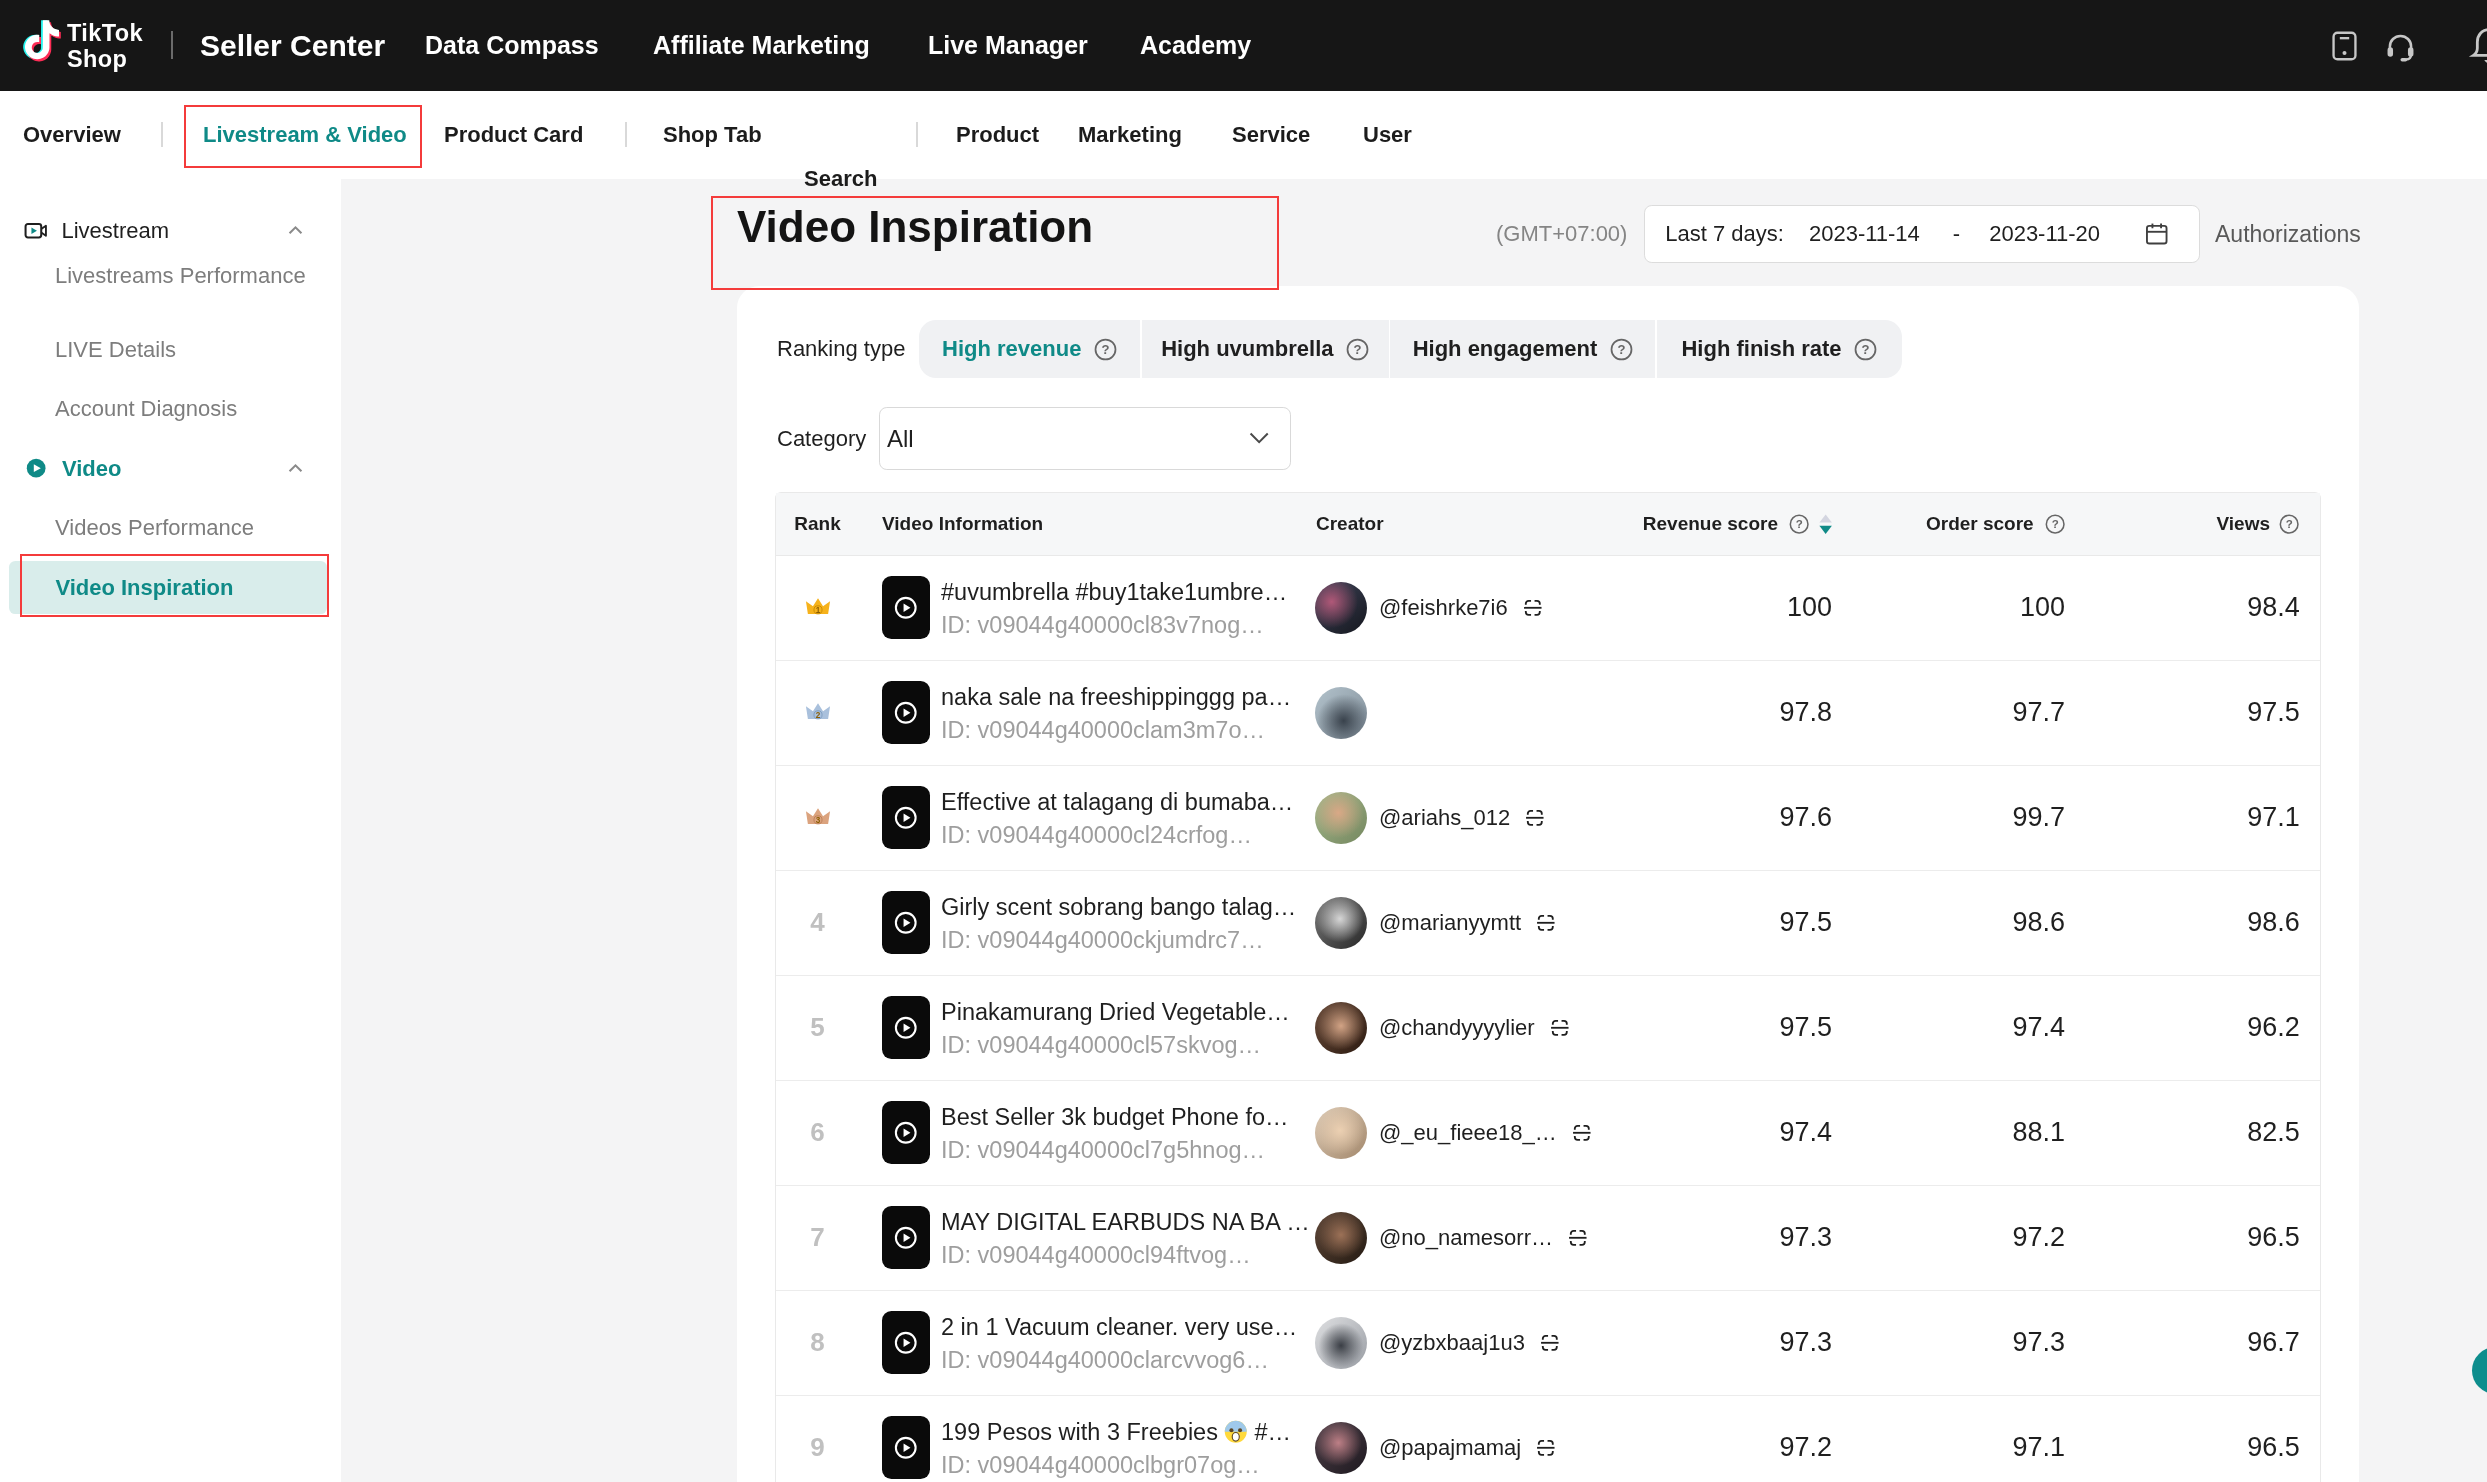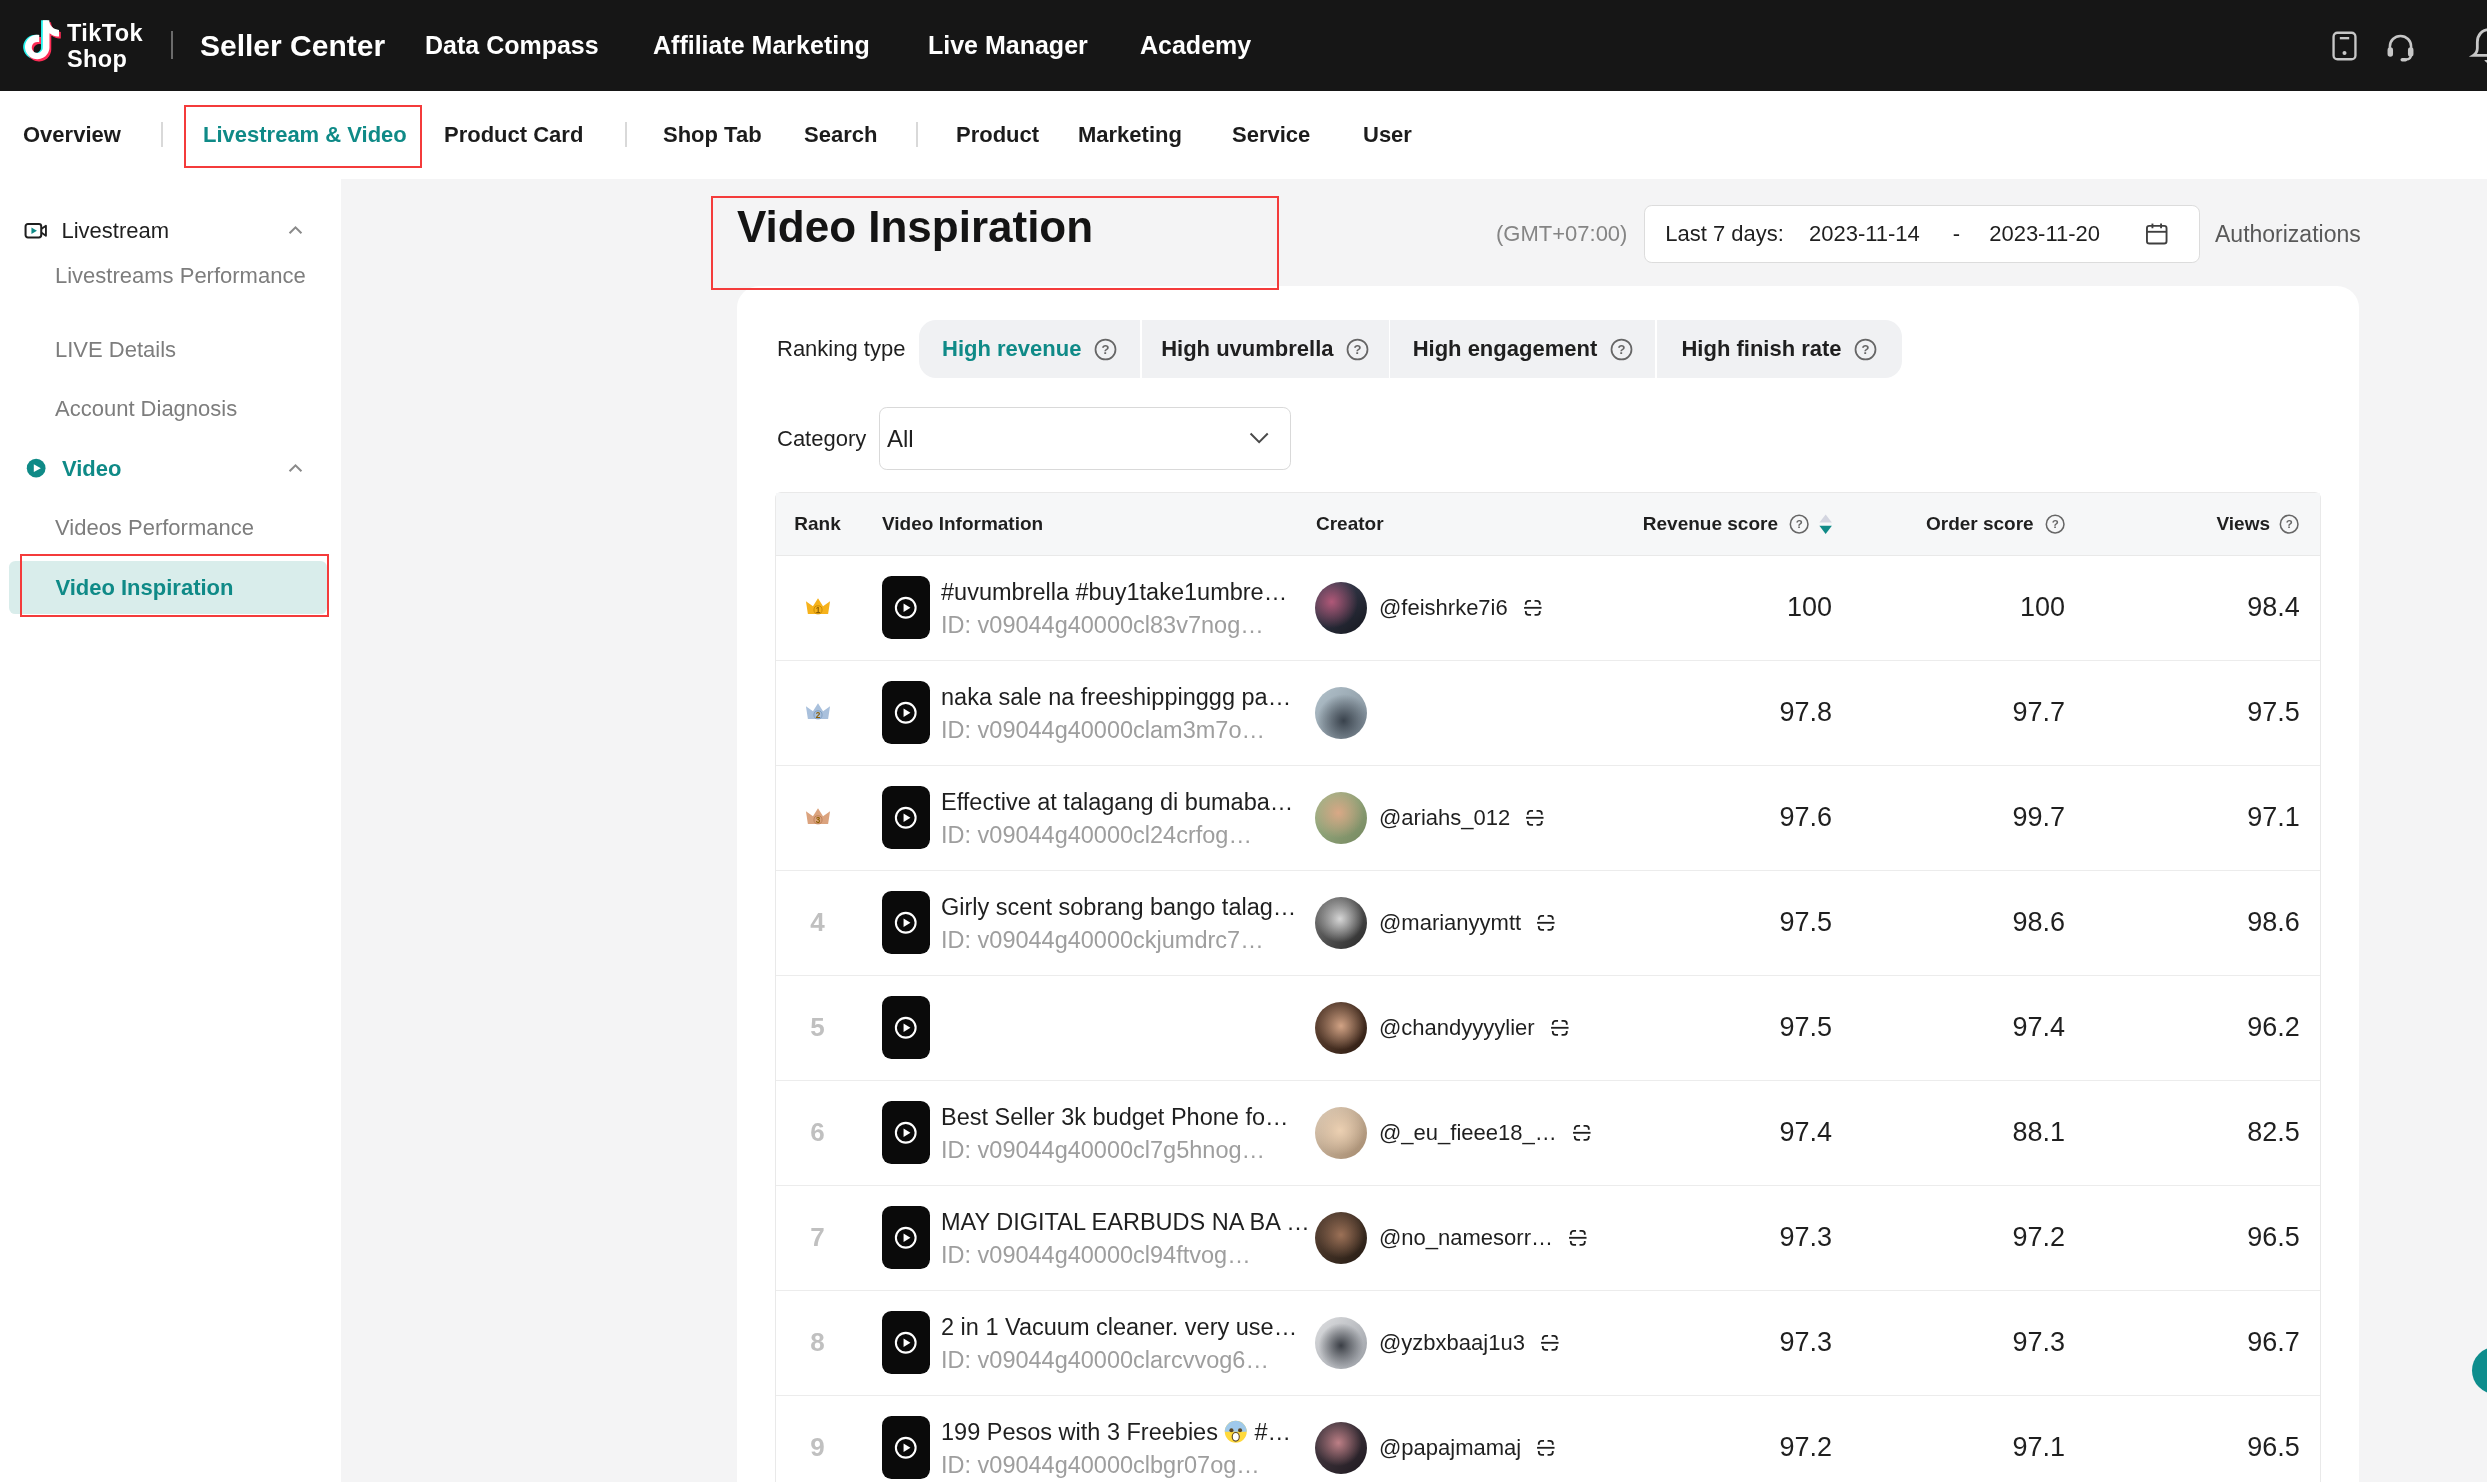--- a/index.html
+++ b/index.html
@@ -64,21 +64,21 @@
 <svg class="abs" style="left:2468px;top:25px" width="42" height="42" viewBox="0 0 54 54">
       <path d="M27 6 c9 0 15 7 15 16 v8 c0 4 2 7 5 9 H7 c3-2 5-5 5-9 v-8 C12 13 18 6 27 6 Z" fill="none" stroke="#c7c7c7" stroke-width="3.6"></path>
       <path d="M21 45 a6.5 6.5 0 0 0 12 0 Z" fill="#c7c7c7"></path>
     </svg>
 </div>
 <div class="subnav">
     <div class="snitem" style="left:23px;">Overview</div>
     <div class="snitem" style="left:203px;color:#0f8a87">Livestream &amp; Video</div>
     <div class="snitem" style="left:444px;">Product Card</div>
     <div class="snitem" style="left:663px;">Shop Tab</div>
-    <div class="snitem" style="left:804px;">Search</div>
+    <div class="snitem" style="left:804px;margin-top:44px;">Search</div>
     <div class="snitem" style="left:956px;">Product</div>
     <div class="snitem" style="left:1078px;">Marketing</div>
     <div class="snitem" style="left:1232px;">Service</div>
     <div class="snitem" style="left:1363px;">User</div>
     <div class="sndiv" style="left:161px"></div>
     <div class="sndiv" style="left:625px"></div>
     <div class="sndiv" style="left:916px"></div>
     <div class="redbox" style="left:184px;top:14px;width:238px;height:63px"></div>
   </div>
 <div class="sidebar">
@@ -331,20 +331,24 @@
       <div class="trow">
 <div class="c-rank">
           <span class="rnum">5</span>
         </div>
 <div class="thumb">
           <svg width="23.5" height="23.5" viewBox="0 0 30 30">
             <circle cx="15" cy="15" r="12.6" fill="none" stroke="#fff" stroke-width="2.6"></circle>
             <path d="M12.2 9.6 L21 15 L12.2 20.4 Z" fill="#fff"></path>
           </svg>
         </div>
+<div class="c-info">
+          <div class="t1">Pinakamurang Dried Vegetable…</div>
+          <div class="t2">ID: v09044g40000cl57skvog…</div>
+        </div>
 <div class="avatar" style="background:radial-gradient(circle at 50% 46%, #d2a385 0%, rgba(210,163,133,0) 62%), linear-gradient(135deg,#6d4f3e,#2c1a10)"></div>
 <div class="c-handle">@chandyyyylier<svg width="19.6" height="19.6" viewBox="0 0 28 28" style="margin-left:15px">
             <g fill="none" stroke="#1f1f1f" stroke-width="2.6">
               <path d="M4 9.5 V8 a4 4 0 0 1 4-4 h3.5"></path>
               <path d="M16.5 4 H20 a4 4 0 0 1 4 4 v1.5"></path>
               <path d="M4 18.5 V20 a4 4 0 0 0 4 4 h3.5"></path>
               <path d="M16.5 24 H20 a4 4 0 0 0 4-4 v-1.5"></path>
               <path d="M1.5 14 h25"></path>
             </g>
           </svg></div>

